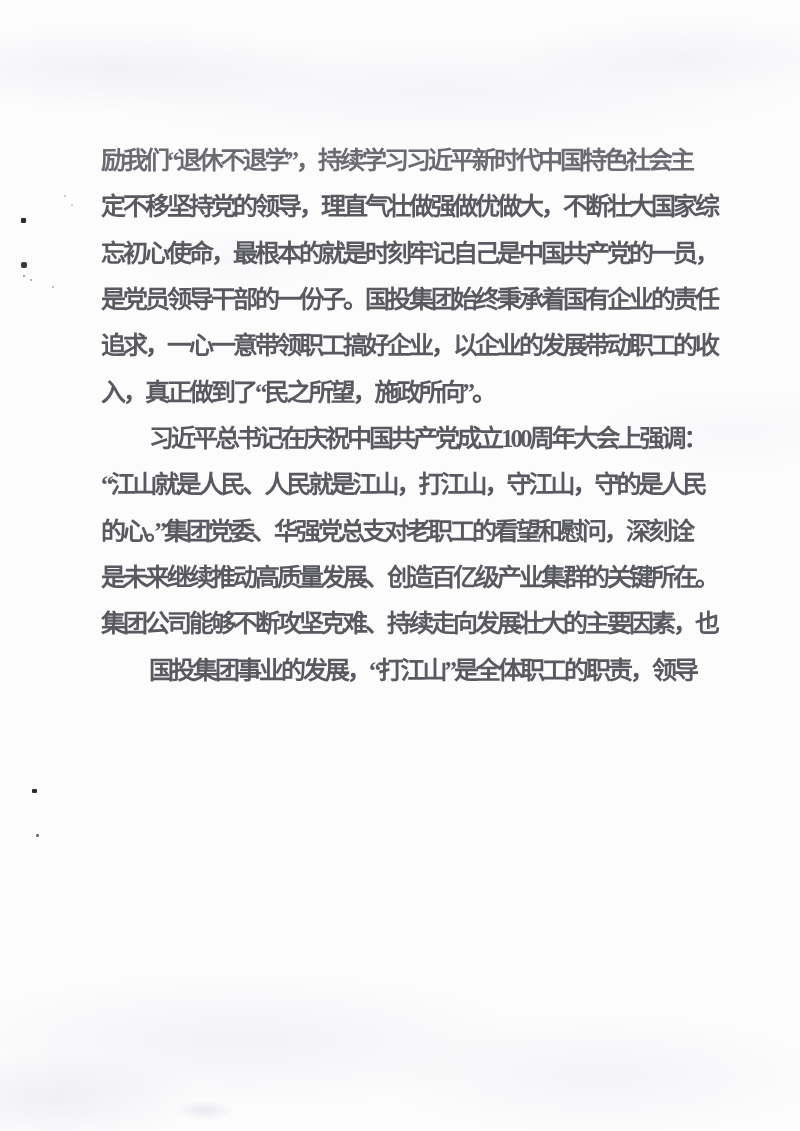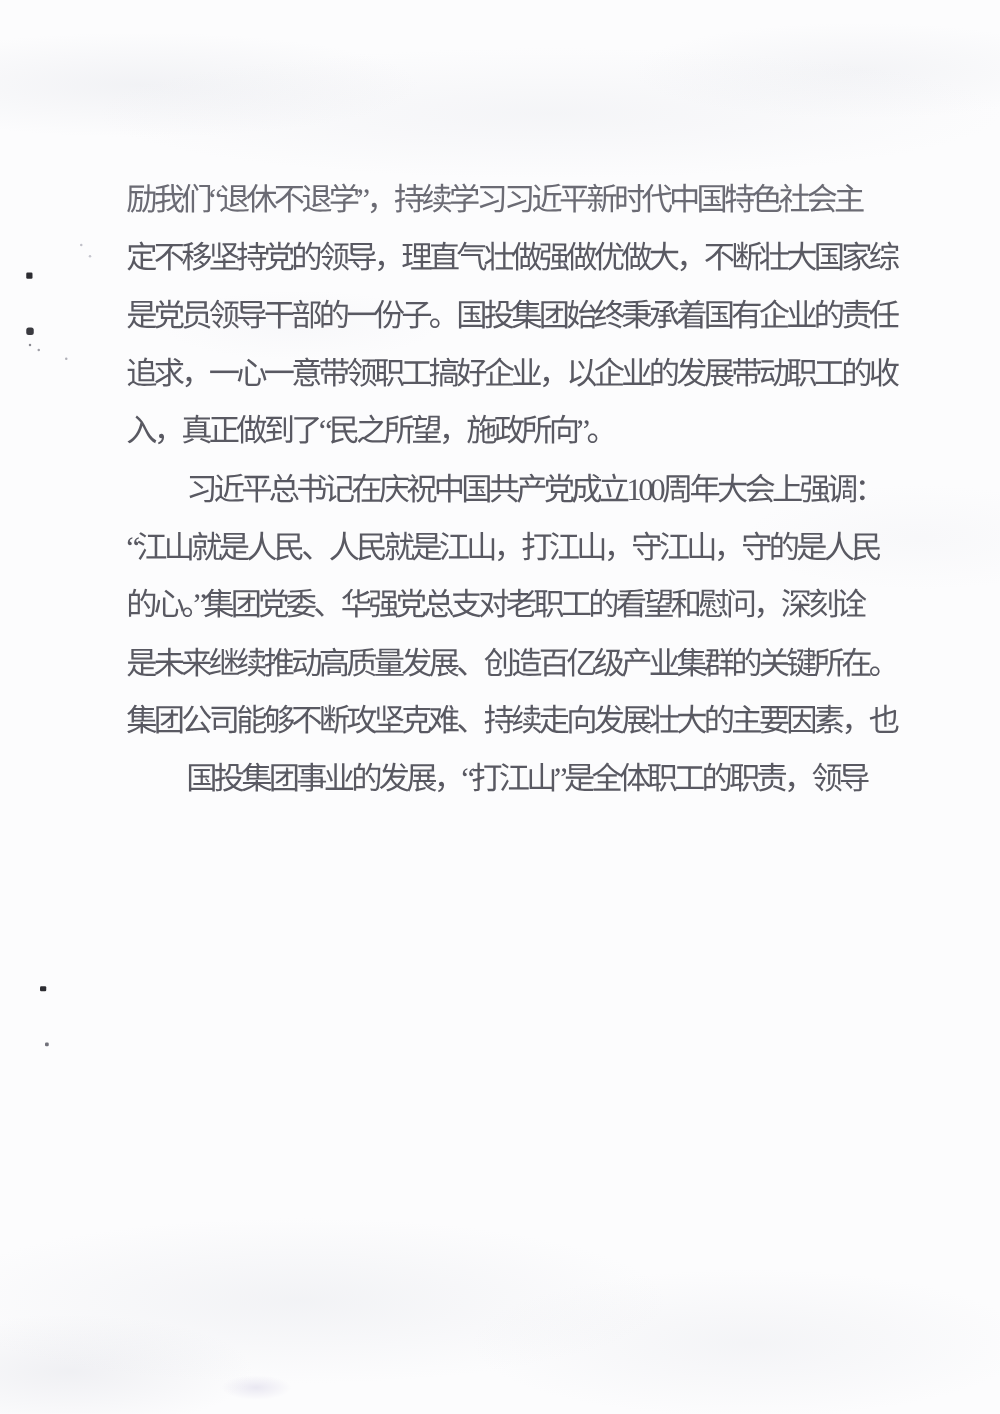--- a/index.html
+++ b/index.html
@@ -16,21 +16,21 @@
       radial-gradient(ellipse 260px 55px at 86% 5%,  rgba(205,208,218,0.18), transparent 70%),
       radial-gradient(ellipse 160px 40px at 30% 23%, rgba(210,212,222,0.10), transparent 70%),
       radial-gradient(ellipse 200px 60px at 92% 38%, rgba(210,212,222,0.10), transparent 70%),
       radial-gradient(ellipse 420px 95px at 30% 92%, rgba(203,206,216,0.20), transparent 70%),
       radial-gradient(ellipse 320px 85px at 75% 95%, rgba(203,206,216,0.17), transparent 70%),
       radial-gradient(ellipse 210px 65px at 7%  97%, rgba(196,198,210,0.22), transparent 70%),
       radial-gradient(ellipse 40px  14px at 205px 1110px, rgba(190,185,215,0.30), transparent 70%),
       #fcfcfd;
   }
   .doc{
-    position:absolute;left:101px;top:138px;width:660px;
+    position:absolute;left:101px;top:138px;width:660px;font-weight:bold;
   }
   .line{
     height:46.35px;line-height:46.35px;
     font-size:25px;letter-spacing:-3px;white-space:nowrap;
     color:#595962;
   }
   .line.light{color:#6b6b74;}
   .line.indent{text-indent:48px;}
   .speck{position:absolute;display:block;border-radius:1px;background:#2c2c31;}
   .s1{left:21px;top:218px;width:5px;height:5px;}
@@ -45,20 +45,21 @@
 </style>
 </head>
 <body>
 
 <div class="page">
 
   <div class="doc">
     <div class="line light">励我们“退休不退学”，持续学习习近平新时代中国特色社会主</div>
 
     <div class="line">定不移坚持党的领导，理直气壮做强做优做大，不断壮大国家综</div>
+    <div class="line">忘初心使命，最根本的就是时刻牢记自己是中国共产党的一员，</div>
     <div class="line">是党员领导干部的一份子。国投集团始终秉承着国有企业的责任</div>
     <div class="line">追求，一心一意带领职工搞好企业，以企业的发展带动职工的收</div>
     <div class="line">入，真正做到了“民之所望，施政所向”。</div>
 
     <div class="line indent">习近平总书记在庆祝中国共产党成立100周年大会上强调：</div>
     <div class="line">“江山就是人民、人民就是江山，打江山，守江山，守的是人民</div>
     <div class="line">的心。”集团党委、华强党总支对老职工的看望和慰问，深刻诠</div>
     <div class="line">是未来继续推动高质量发展、创造百亿级产业集群的关键所在。</div>
     <div class="line">集团公司能够不断攻坚克难、持续走向发展壮大的主要因素，也</div>
 

